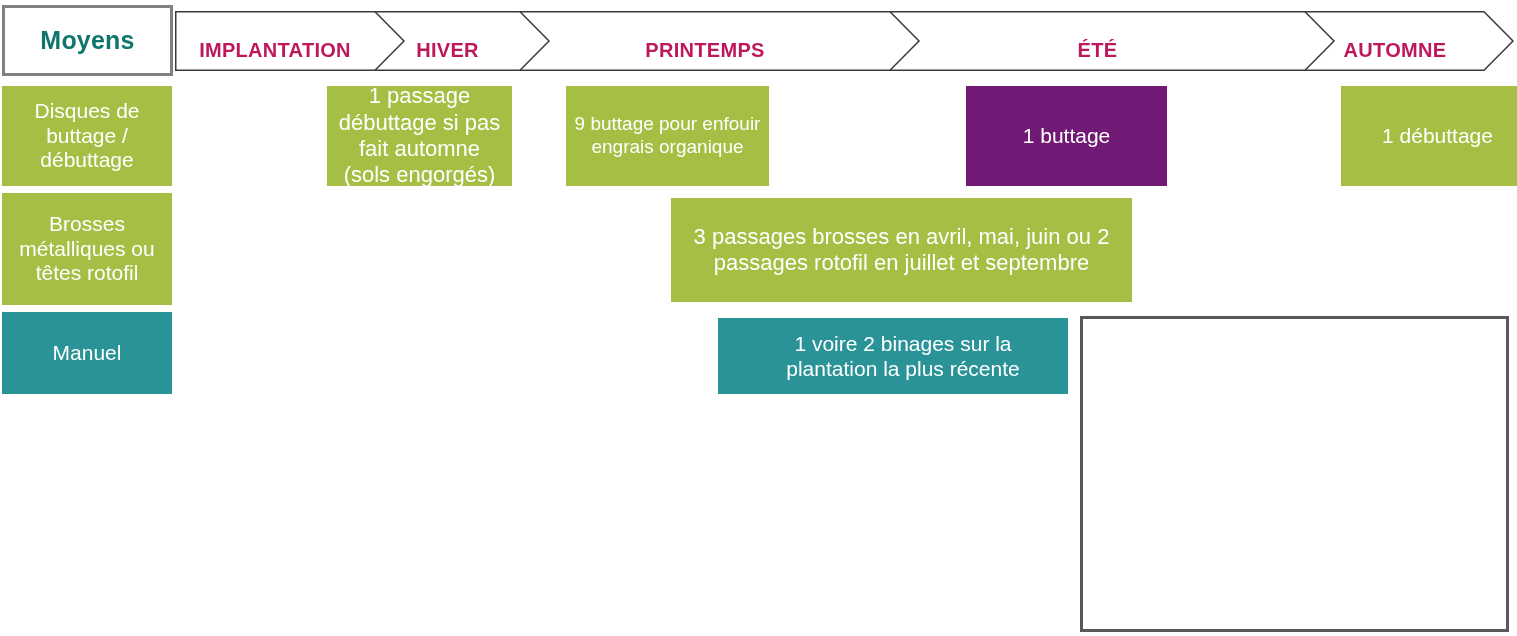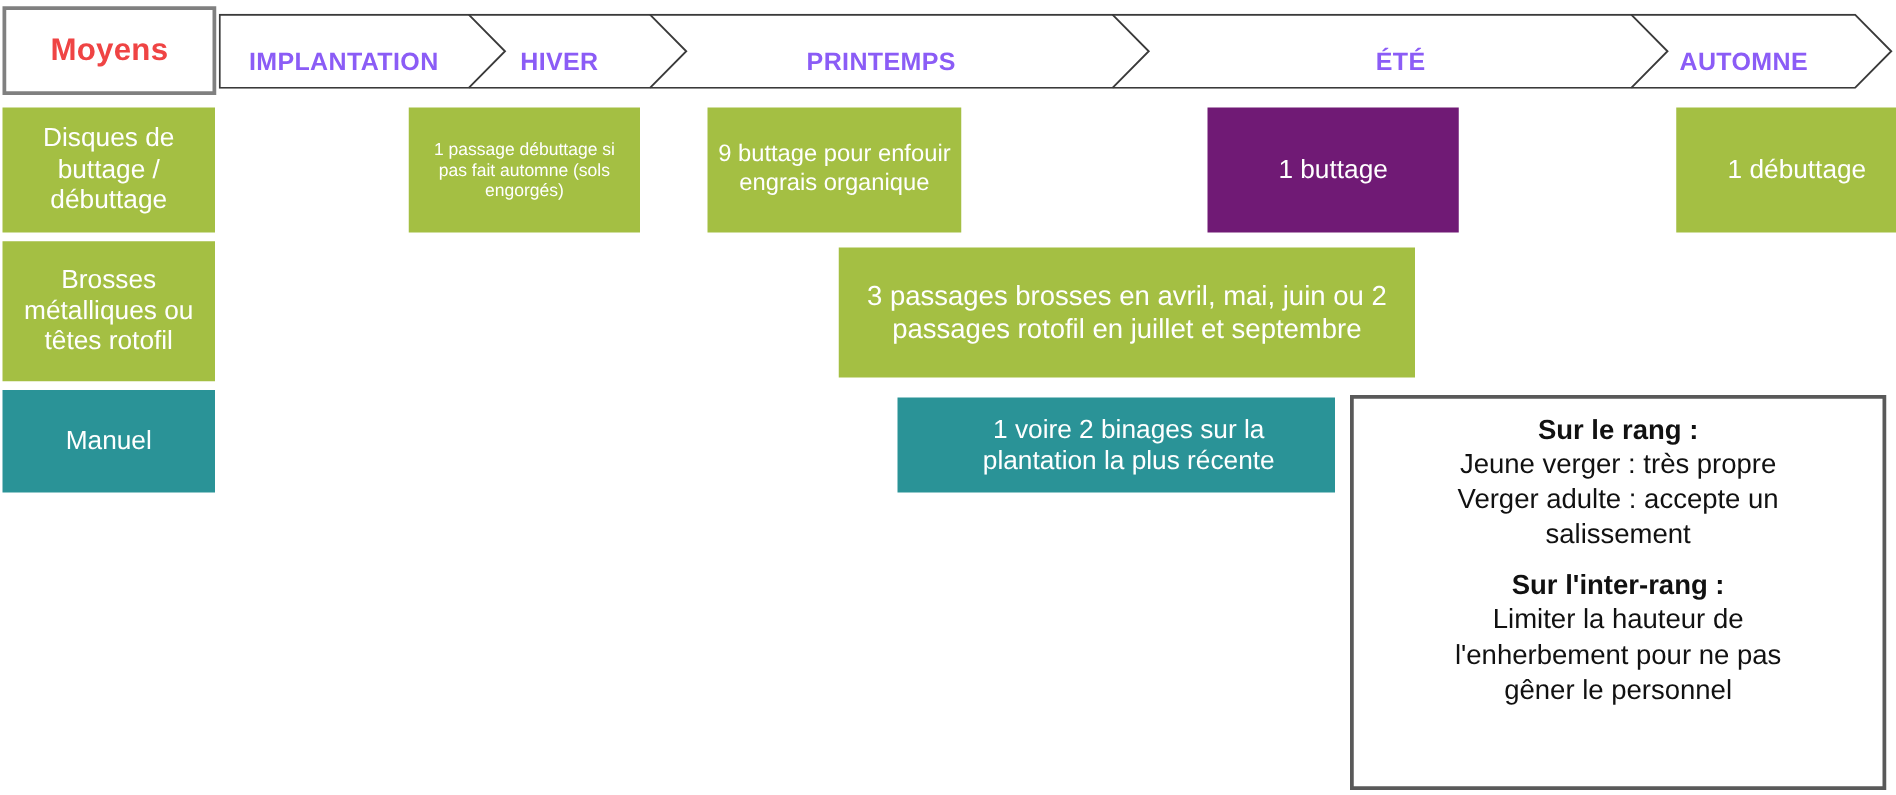--- a/index.html
+++ b/index.html
@@ -30,21 +30,21 @@
     box-sizing: border-box;
     border: 3px solid #808080;
     background: #ffffff;
     display: flex;
     align-items: center;
     justify-content: center;
   }
   .moyens-box .label {
     font-size: 25px;
     font-weight: bold;
-    color: #ef4444;
+    color: #0f766e;
     letter-spacing: 0.2px;
     text-align: right;
   }
 
   
   .season-strip {
     position: absolute;
     left: 175px;
     top: 11px;
     width: 1340px;
@@ -58,21 +58,21 @@
   }
   .season-label {
     position: absolute;
     top: 0;
     height: 78px;
     display: flex;
     align-items: center;
     justify-content: center;
     font-size: 20px;
     font-weight: bold;
-    color: #8b5cf6;
+    color: #be185d;
     letter-spacing: 0.3px;
     white-space: nowrap;
   }
 
   
   .cat-cell {
     position: absolute;
     left: 2px;
     width: 170px;
     box-sizing: border-box;
@@ -152,64 +152,53 @@
       <path d="M0.75 0.75 H1309 L1338 30 L1309 59.25 H0.75 Z" fill="#ffffff" stroke="#3a3a3a" stroke-width="1.5" stroke-linejoin="miter"></path>
       <path d="M200 0.75 L229 30 L200 59.25" fill="none" stroke="#3a3a3a" stroke-width="1.5"></path>
       <path d="M345 0.75 L374 30 L345 59.25" fill="none" stroke="#3a3a3a" stroke-width="1.5"></path>
       <path d="M715 0.75 L744 30 L715 59.25" fill="none" stroke="#3a3a3a" stroke-width="1.5"></path>
       <path d="M1130 0.75 L1159 30 L1130 59.25" fill="none" stroke="#3a3a3a" stroke-width="1.5"></path>
     </svg>
 
     <div class="season-label" id="season-0" style="left: 0px; width: 200px;">IMPLANTATION</div>
     <div class="season-label" id="season-1" style="left: 200px; width: 145px;">HIVER</div>
     <div class="season-label" id="season-2" style="left: 345px; width: 370px;">PRINTEMPS</div>
-    <div class="season-label" id="season-3" style="left: 738px; width: 415px;">ÉTÉ</div>
+    <div class="season-label" id="season-3" style="left: 715px; width: 415px;">ÉTÉ</div>
     <div class="season-label" id="season-4" style="left: 1130px; width: 180px;">AUTOMNE</div>
   </div>
 
   <div id="category-column">
       <div class="cat-cell" style="top: 86px; height: 100px; background: rgb(164, 191, 67);">
         <span>Disques de buttage / débuttage</span>
       </div>
       <div class="cat-cell" style="top: 193px; height: 112px; background: rgb(164, 191, 67);">
         <span>Brosses métalliques ou têtes rotofil</span>
       </div>
       <div class="cat-cell" style="top: 312px; height: 82px; background: rgb(42, 147, 151); align-items: center;">
         <span>Manuel</span>
       </div>
     </div>
 
   <div id="action-layer">
-      <div class="action-box" style="left: 327px; top: 86px; width: 185px; height: 100px; background: rgb(164, 191, 67); font-size: 14px;">
+      <div class="action-box" style="left: 327px; top: 86px; width: 185px; height: 100px; background: rgb(164, 191, 67); font-size: 22px;">
         <span class="txt">1 passage débuttage si pas fait automne (sols engorgés)</span>
       </div>
       <div class="action-box" style="left: 566px; top: 86px; width: 203px; height: 100px; background: rgb(164, 191, 67); font-size: 19px;">
         <span class="txt">9 buttage pour enfouir engrais organique</span>
       </div>
       <div class="action-box" style="left: 966px; top: 86px; width: 201px; height: 100px; background: #701a75; font-size: 21px;">
         <span class="txt">1 buttage</span>
       </div>
       <div class="action-box" style="left: 1341px; top: 86px; width: 193px; height: 100px; background: rgb(164, 191, 67); font-size: 21px;">
         <span class="txt">1 débuttage</span>
       </div>
       <div class="action-box" style="left: 671px; top: 198px; width: 461px; height: 104px; background: rgb(164, 191, 67); font-size: 22px;">
         <span class="txt">3 passages brosses en avril, mai, juin ou 2 passages rotofil en juillet et septembre</span>
       </div>
       <div class="action-box" style="left: 718px; top: 318px; width: 350px; height: 76px; background: rgb(42, 147, 151); font-size: 21px; padding-left: 28px;">
         <span class="txt">1 voire 2 binages sur la plantation la plus récente</span>
       </div>
     </div>
 
   <div class="info-panel">
-    <div id="info-sections">
-        <p class="info-sub">Sur le rang :</p>
-        <p class="info-line">Jeune verger : très propre</p>
-        <p class="info-line">Verger adulte : accepte un</p>
-        <p class="info-line">salissement</p>
-        <div class="info-gap"></div>
-        <p class="info-sub">Sur l'inter-rang :</p>
-        <p class="info-line">Limiter la hauteur de</p>
-        <p class="info-line">l'enherbement pour ne pas</p>
-        <p class="info-line">gêner le personnel</p>
-      </div>
   </div>
 
 </div>
 
 </body></html>

